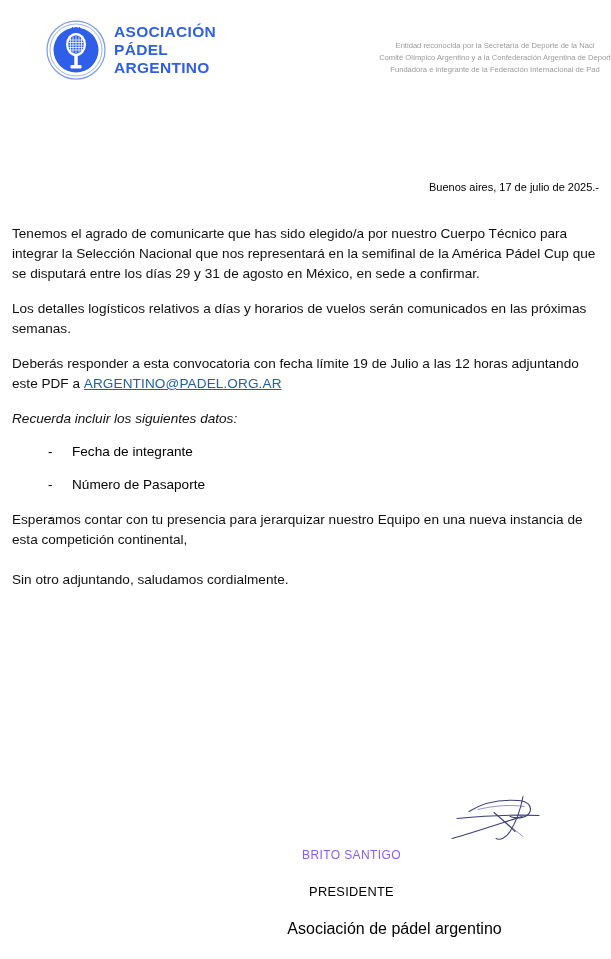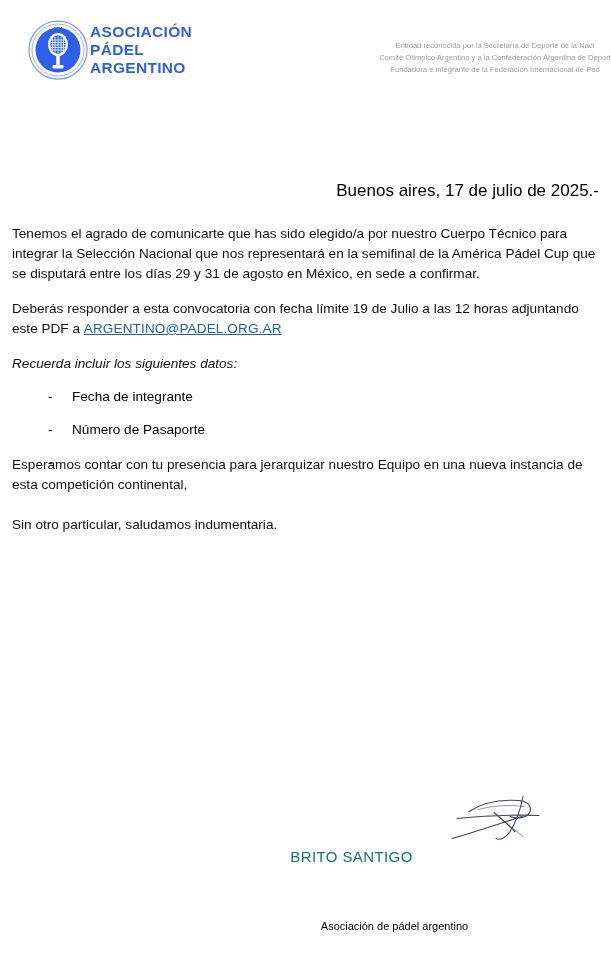--- a/index.html
+++ b/index.html
@@ -16,25 +16,25 @@
     position: relative;
   }
 
   
   .letterhead {
     position: relative;
     height: 110px;
   }
   .logo-block {
     position: absolute;
-    left: 28px;
+    left: 46px;
     top: 20px;
     display: flex;
     align-items: center;
-    gap: 2px;
+    gap: 8px;
   }
   .logo-mark {
     width: 60px;
     height: 60px;
     flex: 0 0 60px;
   }
   .logo-words {
     font-family: "Liberation Sans", sans-serif;
     font-weight: bold;
     font-size: 15.5px;
@@ -66,21 +66,21 @@
     left: 0;
     top: 0;
     width: 611px;
   }
   .date-line {
     position: absolute;
     top: 181px;
     left: 0;
     width: 599px;
     text-align: right;
-    font-size: 17px;
+    font-size: 11px;
     color: #000;
   }
 
   .content {
     position: absolute;
     top: 224px;
     left: 12px;
     width: 588px;
   }
   .para {
@@ -131,23 +131,23 @@
     width: 110px;
     height: 56px;
     margin-left: 448px;
   }
   .sig-name {
     position: absolute;
     top: 58px;
     left: 0;
     width: 603px;
     text-align: center;
-    font-size: 15px;
+    font-size: 12px;
     letter-spacing: 0.4px;
-    color: #0f766e;
+    color: #8b5cf6;
     padding-left: 100px;
     box-sizing: border-box;
   }
   .sig-role {
     position: absolute;
     top: 94px;
     left: 0;
     width: 603px;
     text-align: center;
     font-size: 12.8px;
@@ -155,21 +155,21 @@
     color: #000;
     padding-left: 100px;
     box-sizing: border-box;
   }
   .sig-org {
     position: absolute;
     top: 130px;
     left: 0;
     width: 603px;
     text-align: center;
-    font-size: 11px;
+    font-size: 16px;
     color: #000;
     padding-left: 186px;
     box-sizing: border-box;
   }
 </style>
 </head>
 <body>
 
 <div class="letterhead">
 
@@ -212,46 +212,48 @@
 </div>
 
 <div class="page-body">
 
   <div class="date-line">Buenos aires, 17 de julio de 2025.-</div>
 
   <div class="content">
 
     <p class="para">Tenemos el agrado de comunicarte que has sido elegido/a por nuestro Cuerpo Técnico para integrar la Selección Nacional que nos representará en la semifinal de la América Pádel Cup que se disputará entre los días 29 y 31 de agosto en México, en sede a confirmar.</p>
 
+    <p class="para">Los detalles logísticos relativos a días y horarios de vuelos serán comunicados en las próximas semanas.</p>
 
     <p class="para"><span>Deberás responder a esta convocatoria con fecha límite 19 de Julio a las 12 horas adjuntando este PDF a </span><a class="maillink" href="#">ARGENTINO@PADEL.ORG.AR</a></p>
 
     <p class="para tight">Recuerda incluir los siguientes datos:</p>
 
     <ul class="datalist">
       <li><span class="dash">-</span><span>Fecha de integrante</span></li>
       <li><span class="dash">-</span><span>Número de Pasaporte</span></li>
       <li><span class="dash">-</span></li>
     </ul>
 
     <p class="para no-gap">Esperamos contar con tu presencia para jerarquizar nuestro Equipo en una nueva instancia de esta competición continental,</p>
     <div class="spacer-line"></div>
-    <p class="para">Sin otro particular, saludamos indumentaria.</p>
+    <p class="para">Sin otro adjuntando, saludamos cordialmente.</p>
   </div>
 
   <div class="signature-block">
     <svg class="signature-img" viewBox="0 0 220 110">
       <g fill="none" stroke="#3b3f78" stroke-width="2.2" stroke-linecap="round">
         <path d="M42 42 C70 24, 108 18, 140 20 C158 21, 168 30, 164 42 C160 54, 140 58, 124 52"></path>
         <path d="M150 12 C146 34, 138 60, 124 82 C116 95, 104 100, 96 96"></path>
         <path d="M18 56 C60 52, 132 48, 182 50"></path>
         <path d="M8 96 C50 84, 104 66, 148 52"></path>
         <path d="M92 44 C106 56, 122 70, 134 82"></path>
       </g>
       <g fill="none" stroke="#3b3f78" stroke-width="1.3" stroke-linecap="round" opacity="0.85">
         <path d="M60 38 C92 30, 126 28, 152 32"></path>
         <path d="M110 60 C126 72, 140 84, 150 92"></path>
       </g>
     </svg>
     <div class="sig-name">BRITO SANTIGO</div>
+    <div class="sig-role">PRESIDENTE</div>
     <div class="sig-org">Asociación de pádel argentino</div>
   </div>
 </div>
 
 </body></html>

